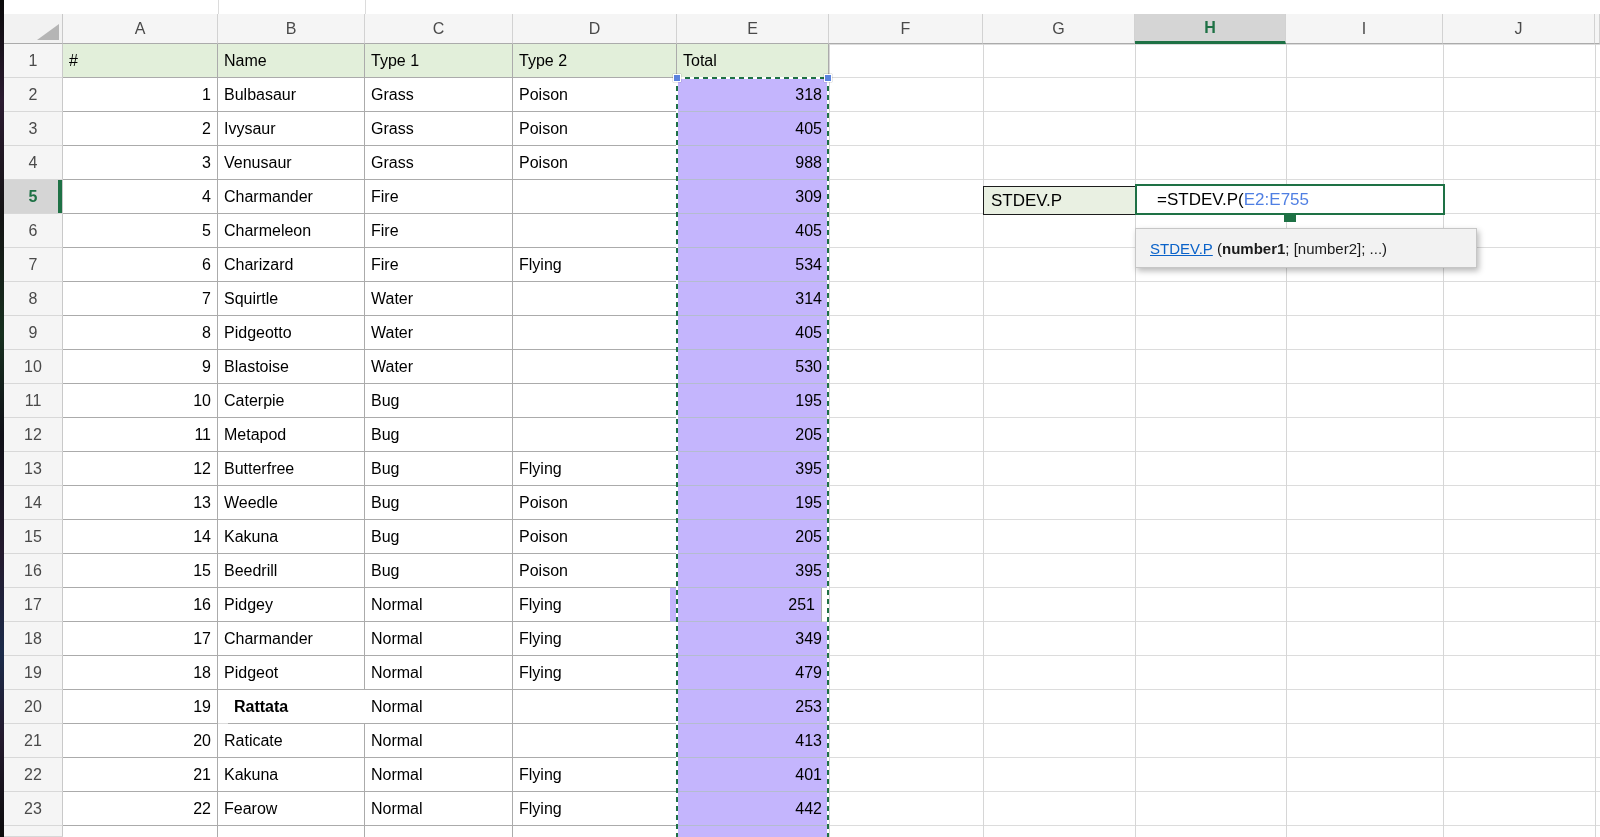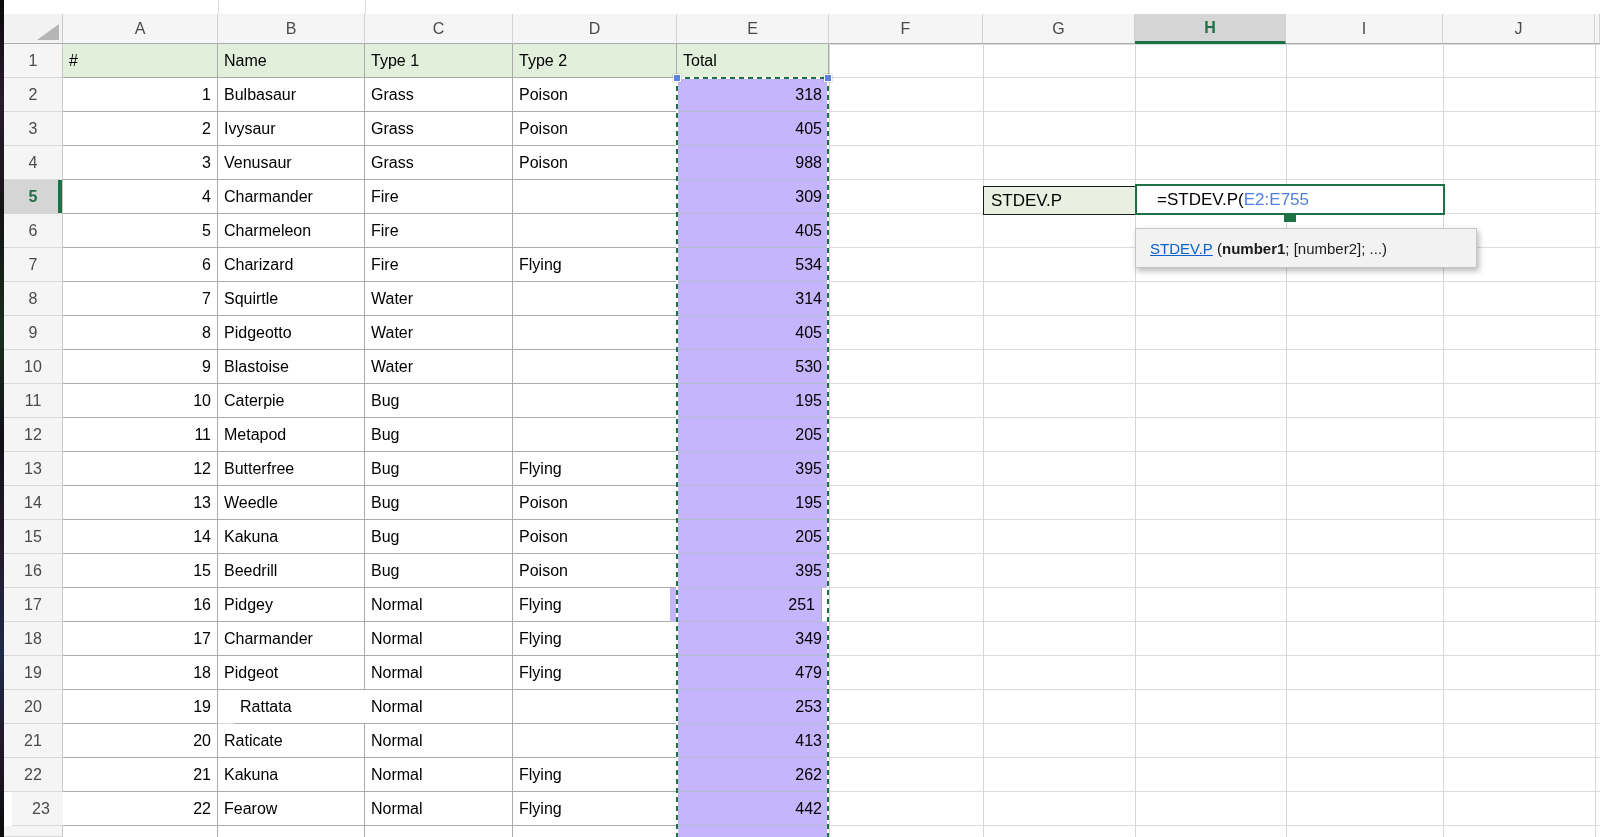--- a/index.html
+++ b/index.html
@@ -136,21 +136,21 @@
       <div class="rowhdr" style="left: 4px; top: 452px; height: 34px; position: absolute;">13</div>
       <div class="rowhdr" style="left: 4px; top: 486px; height: 34px; position: absolute;">14</div>
       <div class="rowhdr" style="left: 4px; top: 520px; height: 34px; position: absolute;">15</div>
       <div class="rowhdr" style="left: 4px; top: 554px; height: 34px; position: absolute;">16</div>
       <div class="rowhdr" style="left: 4px; top: 588px; height: 34px; position: absolute;">17</div>
       <div class="rowhdr" style="left: 4px; top: 622px; height: 34px; position: absolute;">18</div>
       <div class="rowhdr" style="left: 4px; top: 656px; height: 34px; position: absolute;">19</div>
       <div class="rowhdr" style="left: 4px; top: 690px; height: 34px; position: absolute;">20</div>
       <div class="rowhdr" style="left: 4px; top: 724px; height: 34px; position: absolute;">21</div>
       <div class="rowhdr" style="left: 4px; top: 758px; height: 34px; position: absolute;">22</div>
-      <div class="rowhdr" style="left: 4px; top: 792px; height: 34px; position: absolute; margin-left: 8px;">23</div>
+      <div class="rowhdr" style="left: 4px; top: 792px; height: 34px; position: absolute;">23</div>
       <div class="rowhdr" style="left: 4px; top: 826px; height: 11px; position: absolute;"></div>
     </div>
   <div id="table-layer">
       <div class="cell hdr" style="left: 63px; top: 44px; width: 155px; height: 34px; position: absolute;">#</div>
       <div class="cell hdr" style="left: 218px; top: 44px; width: 147px; height: 34px; position: absolute;">Name</div>
       <div class="cell hdr" style="left: 365px; top: 44px; width: 148px; height: 34px; position: absolute;">Type 1</div>
       <div class="cell hdr" style="left: 513px; top: 44px; width: 164px; height: 34px; position: absolute;">Type 2</div>
       <div class="cell hdr" style="left: 677px; top: 44px; width: 152px; height: 34px; position: absolute;">Total</div>
       <div class="cell num" style="left: 63px; top: 78px; width: 155px; height: 34px; position: absolute;">1</div>
       <div class="cell " style="left: 218px; top: 78px; width: 147px; height: 34px; position: absolute;">Bulbasaur</div>
@@ -236,34 +236,34 @@
       <div class="cell " style="left: 218px; top: 622px; width: 147px; height: 34px; position: absolute;">Charmander</div>
       <div class="cell " style="left: 365px; top: 622px; width: 148px; height: 34px; position: absolute;">Normal</div>
       <div class="cell " style="left: 513px; top: 622px; width: 164px; height: 34px; position: absolute;">Flying</div>
       <div class="cell num selfill" style="left: 677px; top: 622px; width: 152px; height: 34px; position: absolute;">349</div>
       <div class="cell num" style="left: 63px; top: 656px; width: 155px; height: 34px; position: absolute;">18</div>
       <div class="cell " style="left: 218px; top: 656px; width: 147px; height: 34px; position: absolute;">Pidgeot</div>
       <div class="cell " style="left: 365px; top: 656px; width: 148px; height: 34px; position: absolute;">Normal</div>
       <div class="cell " style="left: 513px; top: 656px; width: 164px; height: 34px; position: absolute;">Flying</div>
       <div class="cell num selfill" style="left: 677px; top: 656px; width: 152px; height: 34px; position: absolute;">479</div>
       <div class="cell num" style="left: 63px; top: 690px; width: 155px; height: 34px; position: absolute;">19</div>
-      <div class="cell " style="left: 234px; top: 690px; width: 147px; height: 34px; position: absolute;">Rattata</div>
+      <div class="cell " style="left: 228px; top: 690px; width: 147px; height: 34px; position: absolute; font-weight: bold;">Rattata</div>
       <div class="cell " style="left: 365px; top: 690px; width: 148px; height: 34px; position: absolute;">Normal</div>
       <div class="cell " style="left: 513px; top: 690px; width: 164px; height: 34px; position: absolute;"></div>
       <div class="cell num selfill" style="left: 677px; top: 690px; width: 152px; height: 34px; position: absolute;">253</div>
       <div class="cell num" style="left: 63px; top: 724px; width: 155px; height: 34px; position: absolute;">20</div>
       <div class="cell " style="left: 218px; top: 724px; width: 147px; height: 34px; position: absolute;">Raticate</div>
       <div class="cell " style="left: 365px; top: 724px; width: 148px; height: 34px; position: absolute;">Normal</div>
       <div class="cell " style="left: 513px; top: 724px; width: 164px; height: 34px; position: absolute;"></div>
       <div class="cell num selfill" style="left: 677px; top: 724px; width: 152px; height: 34px; position: absolute;">413</div>
       <div class="cell num" style="left: 63px; top: 758px; width: 155px; height: 34px; position: absolute;">21</div>
       <div class="cell " style="left: 218px; top: 758px; width: 147px; height: 34px; position: absolute;">Kakuna</div>
       <div class="cell " style="left: 365px; top: 758px; width: 148px; height: 34px; position: absolute;">Normal</div>
       <div class="cell " style="left: 513px; top: 758px; width: 164px; height: 34px; position: absolute;">Flying</div>
-      <div class="cell num selfill" style="left: 677px; top: 758px; width: 152px; height: 34px; position: absolute;">262</div>
+      <div class="cell num selfill" style="left: 677px; top: 758px; width: 152px; height: 34px; position: absolute;">401</div>
       <div class="cell num" style="left: 63px; top: 792px; width: 155px; height: 34px; position: absolute;">22</div>
       <div class="cell " style="left: 218px; top: 792px; width: 147px; height: 34px; position: absolute;">Fearow</div>
       <div class="cell " style="left: 365px; top: 792px; width: 148px; height: 34px; position: absolute;">Normal</div>
       <div class="cell " style="left: 513px; top: 792px; width: 164px; height: 34px; position: absolute;">Flying</div>
       <div class="cell num selfill" style="left: 677px; top: 792px; width: 152px; height: 34px; position: absolute;">442</div>
       <div class="cell" style="left: 63px; top: 826px; width: 155px; height: 11px; border-bottom: none; position: absolute;"></div>
       <div class="cell" style="left: 218px; top: 826px; width: 147px; height: 11px; border-bottom: none; position: absolute;"></div>
       <div class="cell" style="left: 365px; top: 826px; width: 148px; height: 11px; border-bottom: none; position: absolute;"></div>
       <div class="cell" style="left: 513px; top: 826px; width: 164px; height: 11px; border-bottom: none; position: absolute;"></div>
       <div class="cell selfill" style="left: 677px; top: 826px; width: 152px; height: 11px; border-bottom: none; position: absolute;"></div>

